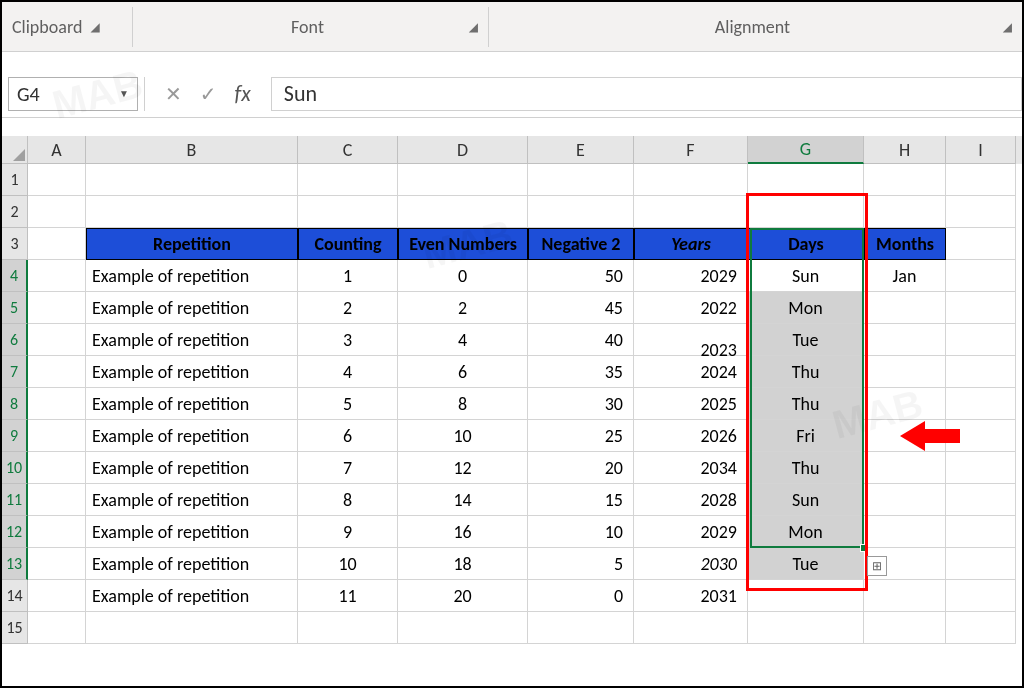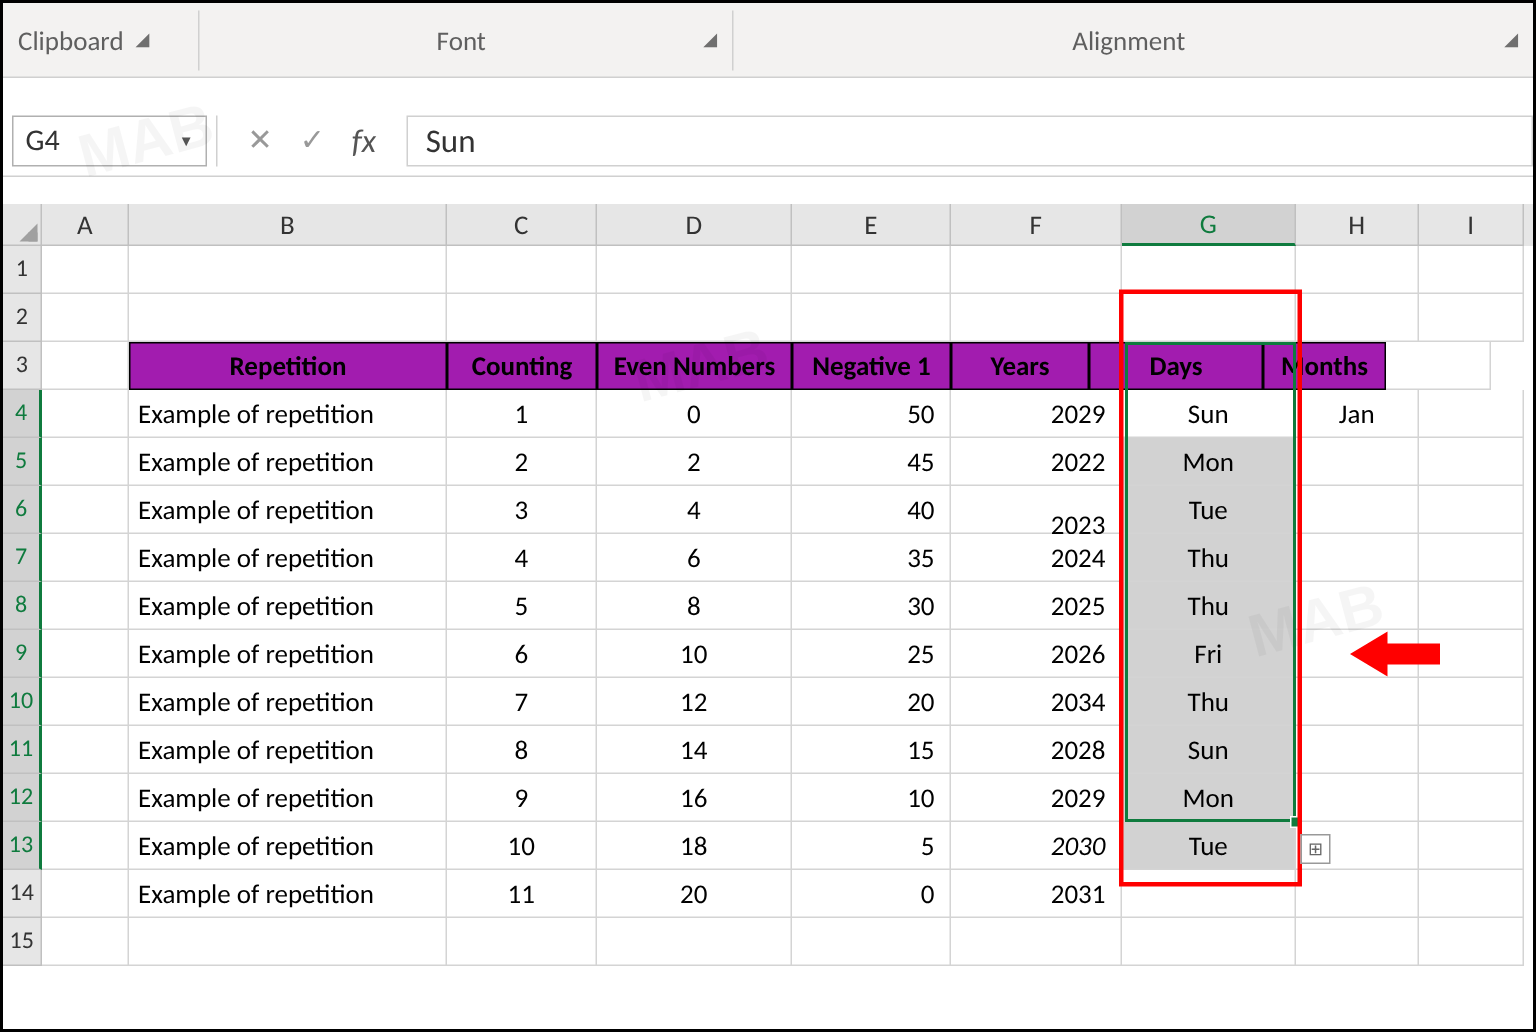--- a/index.html
+++ b/index.html
@@ -149,21 +149,21 @@
       font-size: 18px;
       color: #000;
       background: #fff;
     }
     .cell.center { justify-content: center; }
     .cell.right { justify-content: flex-end; padding-right: 10px; }
     .cell.header-cell {
       font-weight: bold;
       justify-content: center;
       border: 1px solid #000;
-      background: #a21caf;
+      background: #1d4ed8;
     }
     .cell.selected {
       background: #d2d2d2;
     }
     .col-A { width: 58px; }
     .col-B { width: 212px; }
     .col-C { width: 100px; }
     .col-D { width: 130px; }
     .col-E { width: 106px; }
     .col-F { width: 114px; }
@@ -290,22 +290,22 @@
         <div class="cell col-G" style="width: 116px;"></div>
         <div class="cell col-H" style="width: 82px;"></div>
         <div class="cell col-I" style="width: 70px;"></div>
       </div>
       <div class="row">
         <div class="row-header">3</div>
         <div class="cell col-A" style="width: 58px;"></div>
         <div class="cell col-B header-cell" style="width: 212px;">Repetition</div>
         <div class="cell col-C header-cell" style="width: 100px;">Counting</div>
         <div class="cell col-D header-cell" style="width: 130px;">Even Numbers</div>
-        <div class="cell col-E header-cell" style="width: 106px;">Negative 1</div>
-        <div class="cell col-F header-cell" style="width: 92px;">Years</div>
+        <div class="cell col-E header-cell" style="width: 106px;">Negative 2</div>
+        <div class="cell col-F header-cell" style="width: 114px; font-style: italic;">Years</div>
         <div class="cell col-G header-cell" style="width: 116px;">Days</div>
         <div class="cell col-H header-cell" style="width: 82px; text-align: center;">Months</div>
         <div class="cell col-I" style="width: 70px;"></div>
       </div>
       <div class="row">
         <div class="row-header active">4</div>
         <div class="cell col-A" style="width: 58px;"></div>
         <div class="cell col-B" style="width: 212px;">Example of repetition</div>
         <div class="cell col-C center" style="width: 100px;">1</div>
         <div class="cell col-D center" style="width: 130px;">0</div>

